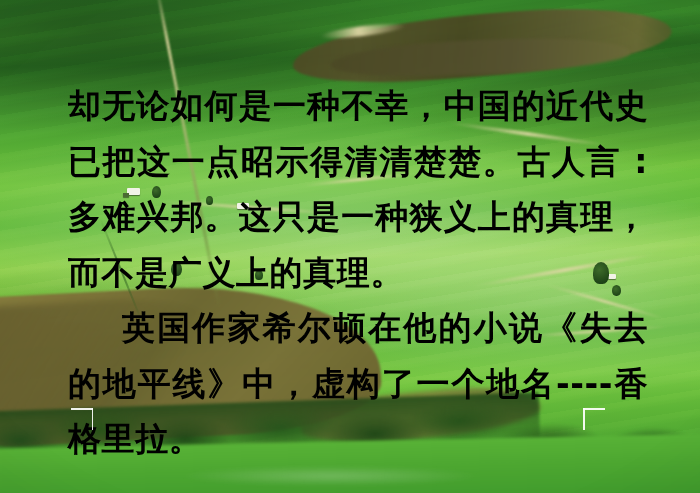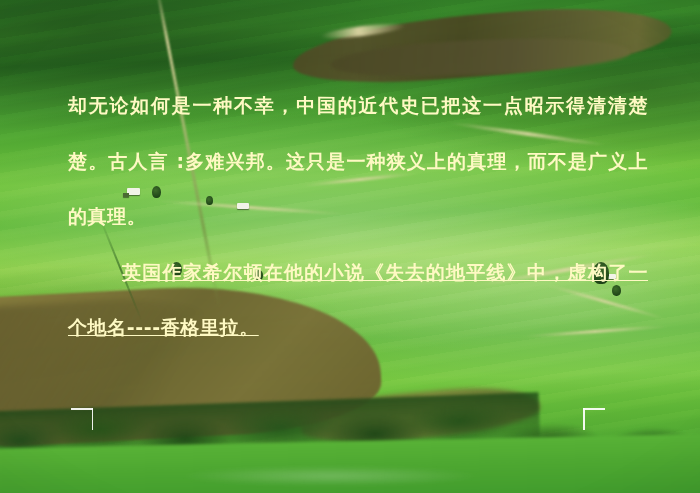--- a/index.html
+++ b/index.html
@@ -244,30 +244,30 @@
   .text-box {
     position: absolute;
     left: 68px;
     top: 78px;
     width: 580px;
     height: 348px;
   }
 
   .para {
     margin: 0;
-    color: #fef9c3;
+    color: #000000;
     font-weight: bold;
-    font-size: 19px;
+    font-size: 33px;
     line-height: 55.5px;
     letter-spacing: .6px;
     white-space: pre-wrap;
     text-align: justify;
     text-justify: inter-character;
   }
-  .para + .para { margin-top: 0; text-decoration: underline; }
+  .para + .para { margin-top: 0; }
   .para-indent { text-indent: 54px; }
 
   
   .corner {
     position: absolute;
     width: 22px;
     height: 22px;
     pointer-events: auto;
   }
   .corner::before,

